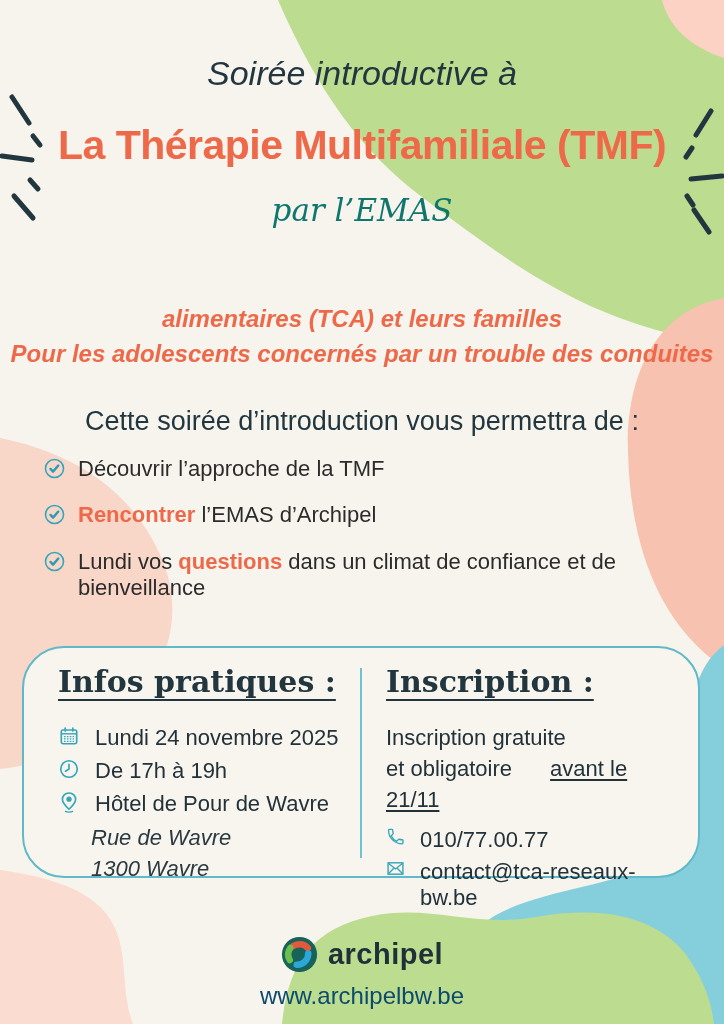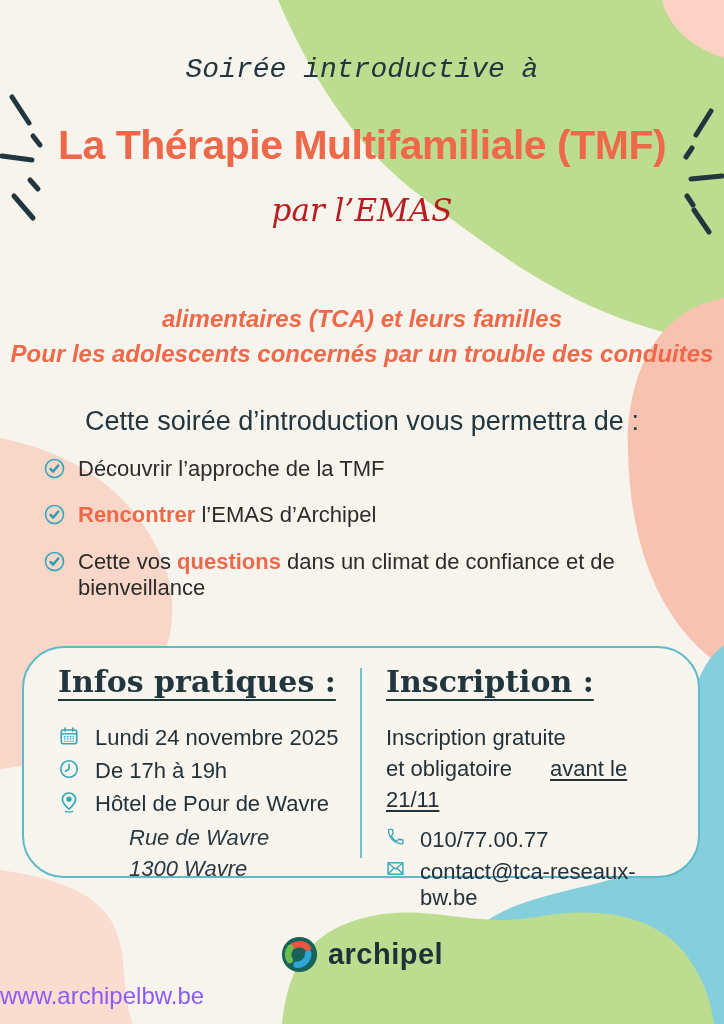--- a/index.html
+++ b/index.html
@@ -1,54 +1,54 @@
 <!DOCTYPE html>
 <html><head>
 <meta charset="utf-8">
 <style>
   html,body{margin:0;padding:0;}
   body{font-family:"Liberation Sans",sans-serif;background:#e9e7df;}
   .poster{position:relative;width:724px;height:1024px;margin:0 auto;background:#f6f4ec;overflow:hidden;}
   .bg{position:absolute;inset:0;z-index:0;}
   .layer{position:absolute;z-index:1;left:0;right:0;}
 
-  .kicker{top:54px;text-align:center;font-family:Liberation Mono, monospace;font-style:italic;
-          font-size:28px;color:#22363f;}
+  .kicker{top:54px;text-align:center;font-family:Liberation Sans, sans-serif;font-style:italic;
+          font-size:34px;color:#22363f;}
   .title{top:122px;text-align:center;font-size:41px;font-weight:bold;color:#ee694a;letter-spacing:-.5px;}
   .byline{top:192px;text-align:center;font-family:"DejaVu Serif",serif;font-style:italic;
-          font-size:31px;color:#b91c1c;}
+          font-size:31px;color:#0f766e;}
   .audience{top:302px;text-align:center;color:#ee694a;font-weight:bold;font-style:italic;
             font-size:24px;line-height:1.45;}
   .intro{top:406px;text-align:center;color:#22363f;font-size:27px;}
 
   .bullets{top:456px;left:44px;right:8px;}
   .bullet{display:flex;align-items:flex-start;gap:13px;margin-bottom:20px;}
   .bullet svg{flex:0 0 auto;margin-top:2px;}
   .bullet p{margin:0;font-size:22px;color:#2b2b2b;line-height:1.2;}
   .hl{color:#ee694a;font-weight:bold;}
 
   .card{position:absolute;z-index:2;left:22px;top:646px;width:678px;height:232px;
         box-sizing:border-box;background:#f7f5ed;border:2px solid #5fb9c9;border-radius:42px;}
   .script-h{font-family:"DejaVu Serif",serif;font-weight:bold;font-size:30px;
             color:#22363f;text-decoration:underline;text-decoration-thickness:2px;text-underline-offset:7px;}
   .card-left{position:absolute;left:34px;top:16px;width:296px;}
   .card-right{position:absolute;left:362px;top:16px;width:300px;}
   .vdivider{position:absolute;left:336px;top:20px;height:190px;width:2px;background:#6fc3d1;}
   .info-list{margin-top:26px;}
   .info-row{display:flex;align-items:flex-start;gap:15px;margin-bottom:7px;font-size:22px;color:#22313a;}
   .info-row svg{flex:0 0 auto;}
-  .addr{margin:2px 0 0 71px;font-size:22px;font-style:italic;color:#2b3a42;line-height:1.3;}
+  .addr{margin:2px 0 0 33px;font-size:22px;font-style:italic;color:#2b3a42;line-height:1.3;}
   .ins-body{margin-top:24px;font-size:22px;color:#22313a;line-height:1.4;}
   .u{text-decoration:underline;text-decoration-thickness:1.5px;text-underline-offset:3px;margin-left:32px;}
   .contact{margin-top:12px;}
   .contact .info-row{margin-bottom:6px;}
 
   .brand-row{top:936px;display:flex;justify-content:center;align-items:center;gap:10px;z-index:2;}
   .brand-name{font-size:29px;font-weight:bold;color:#1f3038;letter-spacing:.5px;}
-  .website{top:982px;font-size:24px;color:#8b5cf6;z-index:2;}
+  .website{top:982px;text-align:center;font-size:24px;color:#0c4a6e;z-index:2;}
 </style>
 </head>
 <body>
 
 <div class="poster">
 
   <svg class="bg" width="724" height="1024" viewBox="0 0 724 1024">
 
     <path d="M278 0 C318 92 362 152 422 197 C482 242 522 272 582 302 C632 326 690 340 724 346 L724 0 Z" fill="#bcdc8f"></path>
 
@@ -105,21 +105,21 @@
         <circle cx="10" cy="10" r="8.6" fill="none" stroke="#35a6ba" stroke-width="1.5"></circle>
         <path d="M6.2 10.4 l2.4 2.6 5-5.8" fill="none" stroke="#2d9cb3" stroke-width="2.3" stroke-linecap="round" stroke-linejoin="round"></path>
       </svg>
       <p><span></span><span class="hl">Rencontrer</span><span> l’EMAS d’Archipel</span></p>
     </div>
     <div class="bullet">
       <svg width="21" height="21" viewBox="0 0 20 20">
         <circle cx="10" cy="10" r="8.6" fill="none" stroke="#35a6ba" stroke-width="1.5"></circle>
         <path d="M6.2 10.4 l2.4 2.6 5-5.8" fill="none" stroke="#2d9cb3" stroke-width="2.3" stroke-linecap="round" stroke-linejoin="round"></path>
       </svg>
-      <p><span>Cette vos </span><span class="hl">questions</span><span> dans un climat de confiance et de bienveillance</span></p>
+      <p><span>Lundi vos </span><span class="hl">questions</span><span> dans un climat de confiance et de bienveillance</span></p>
     </div>
   </div>
 
   <div class="card">
     <div class="vdivider"></div>
 
     <div class="card-left">
       <div class="script-h">Infos pratiques :</div>
       <div class="info-list">
         <div class="info-row">

